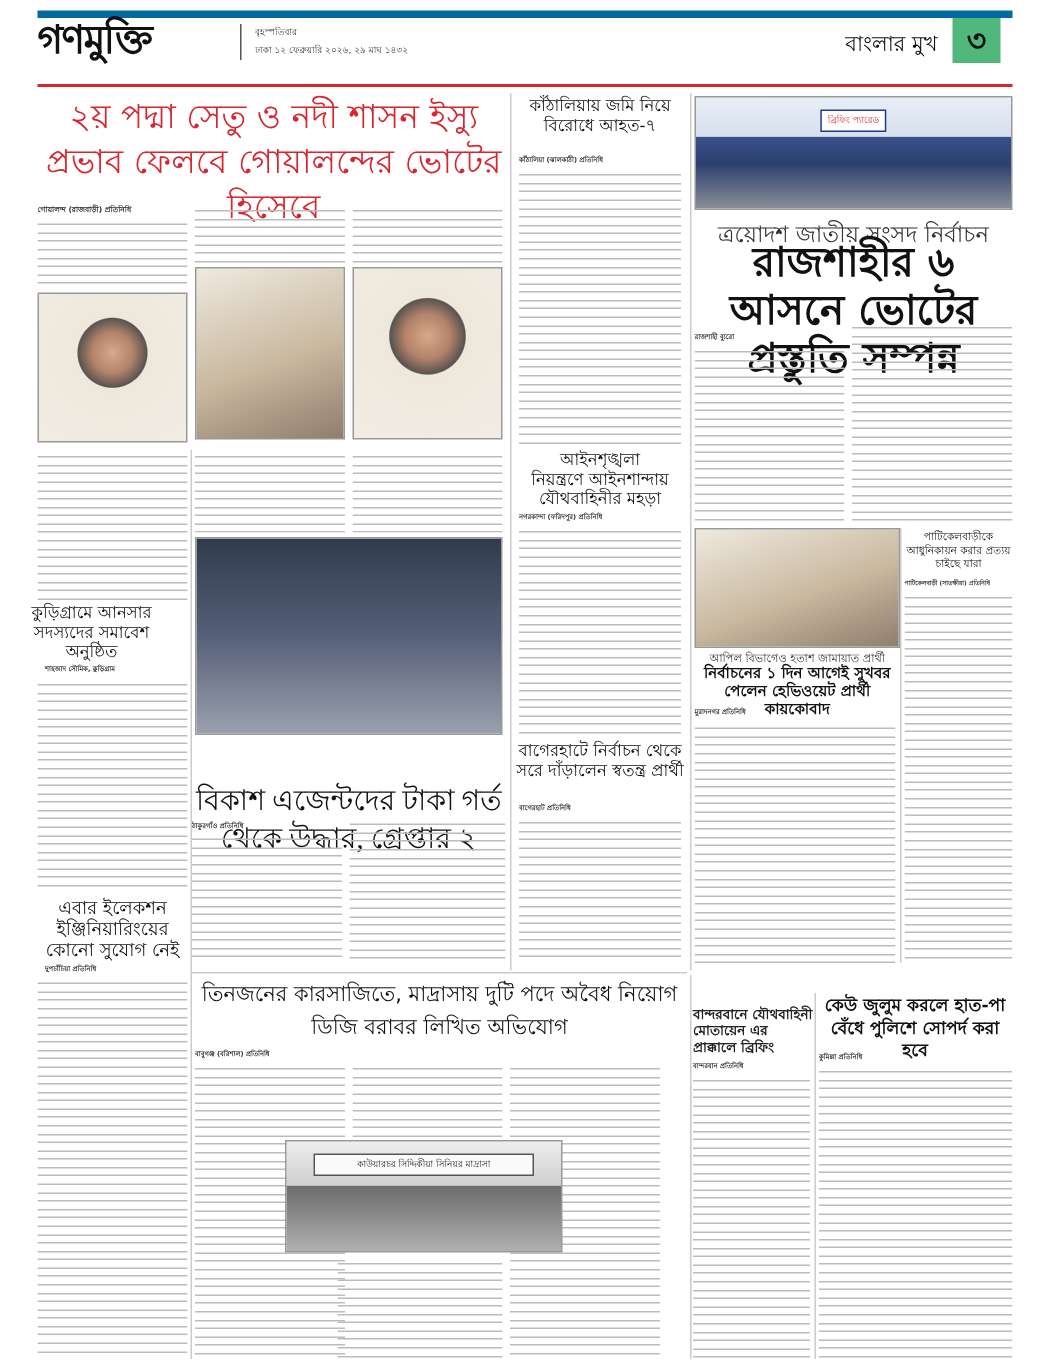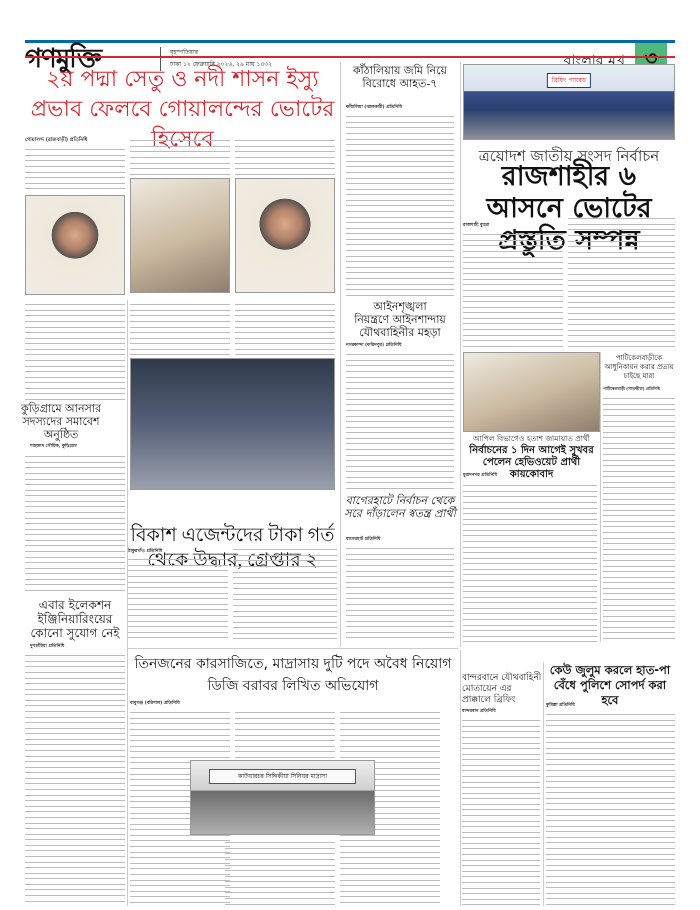--- a/index.html
+++ b/index.html
@@ -1,19 +1,19 @@
 <!DOCTYPE html>
 <html><head>
 <meta charset="utf-8">
 <style>
   * { box-sizing: border-box; margin: 0; padding: 0; }
   html, body { width: 700px; height: 910px; background: #ffffff; overflow: hidden; }
   body { font-family: "DejaVu Sans", sans-serif; color: #222; position: relative; }
 
-  .masthead { position: absolute; left: 25px; top: 40px; width: 650px; height: 30px; border-top: 3px solid #0369a1; }
+  .masthead { position: absolute; left: 25px; top: 7px; width: 650px; height: 30px; border-top: 5px solid #0369a1; }
   .logo { position: absolute; left: 0; top: 0; font-family: "DejaVu Serif", serif; font-weight: 900; font-size: 26px; color: #111; letter-spacing: -1px; line-height: 30px; }
   .mast-divider { position: absolute; left: 135px; top: 4px; width: 1px; height: 24px; background: #555; }
   .mast-day { position: absolute; left: 145px; top: 4px; font-size: 6px; color: #333; }
   .mast-date { position: absolute; left: 145px; top: 16px; font-size: 6px; color: #333; }
   .section-name { position: absolute; right: 50px; top: 6px; font-size: 14px; color: #111; }
   .page-no { position: absolute; right: 8px; top: 0; width: 32px; height: 30px; background: #4fb87a; color: #111; font-size: 20px; font-weight: bold; text-align: center; line-height: 30px; }
   .red-rule { position: absolute; left: 25px; top: 56px; width: 650px; height: 2px; background: #d7262e; }
 
   .lead-head { position: absolute; left: 25px; top: 64px; width: 315px; text-align: center; color: #d7262e; font-size: 22px; line-height: 30px; font-weight: 500; }
 
@@ -327,21 +327,21 @@
     <span class="ln"></span>
     <span class="ln"></span>
     <span class="ln"></span>
     <span class="ln"></span>
     <span class="ln"></span>
     <span class="ln"></span>
     <span class="ln"></span>
     <span class="ln"></span>
 </div>
 
-<div class="hl small" style="left:344px;top:494px;width:112px;font-style:italic;">বাগেরহাটে নির্বাচন থেকে সরে দাঁড়ালেন স্বতন্ত্র প্রার্থী</div>
+<div class="hl small" style="left:344px;top:494px;width:112px;">বাগেরহাটে নির্বাচন থেকে সরে দাঁড়ালেন স্বতন্ত্র প্রার্থী</div>
 <div class="byline" style="left:346px;top:536px;font-size:4.5px;">বাগেরহাট প্রতিনিধি</div>
 <div class="col-text" style="left:346px;top:544px;width:108px;height:98px;">
   <span class="ln"></span>
     <span class="ln"></span>
     <span class="ln"></span>
     <span class="ln"></span>
     <span class="ln"></span>
     <span class="ln"></span>
     <span class="ln"></span>
     <span class="ln"></span>
@@ -599,21 +599,21 @@
     <span class="ln"></span>
     <span class="ln"></span>
     <span class="ln"></span>
     <span class="ln"></span>
     <span class="ln"></span>
     <span class="ln"></span>
 </div>
 
 <div class="vrule" style="left:460px;top:650px;height:256px;"></div>
 <div class="hl small" style="left:458px;top:670px;width:0;"></div>
-<div class="hl small" style="left:462px;top:672px;width:80px;text-align:left;font-size:9px;line-height:11px;color:#222;">বান্দরবানে যৌথবাহিনী মোতায়েন এর প্রাক্কালে ব্রিফিং</div>
+<div class="hl small" style="left:462px;top:672px;width:80px;text-align:left;font-size:9px;line-height:11px;color:#222;font-weight:bold;">বান্দরবানে যৌথবাহিনী মোতায়েন এর প্রাক্কালে ব্রিফিং</div>
 <div class="byline" style="left:462px;top:708px;font-size:4.5px;">বান্দরবান প্রতিনিধি</div>
 <div class="col-text" style="left:462px;top:716px;width:78px;height:190px;">
   <span class="ln"></span>
     <span class="ln"></span>
     <span class="ln"></span>
     <span class="ln"></span>
     <span class="ln"></span>
     <span class="ln"></span>
     <span class="ln"></span>
     <span class="ln"></span>

